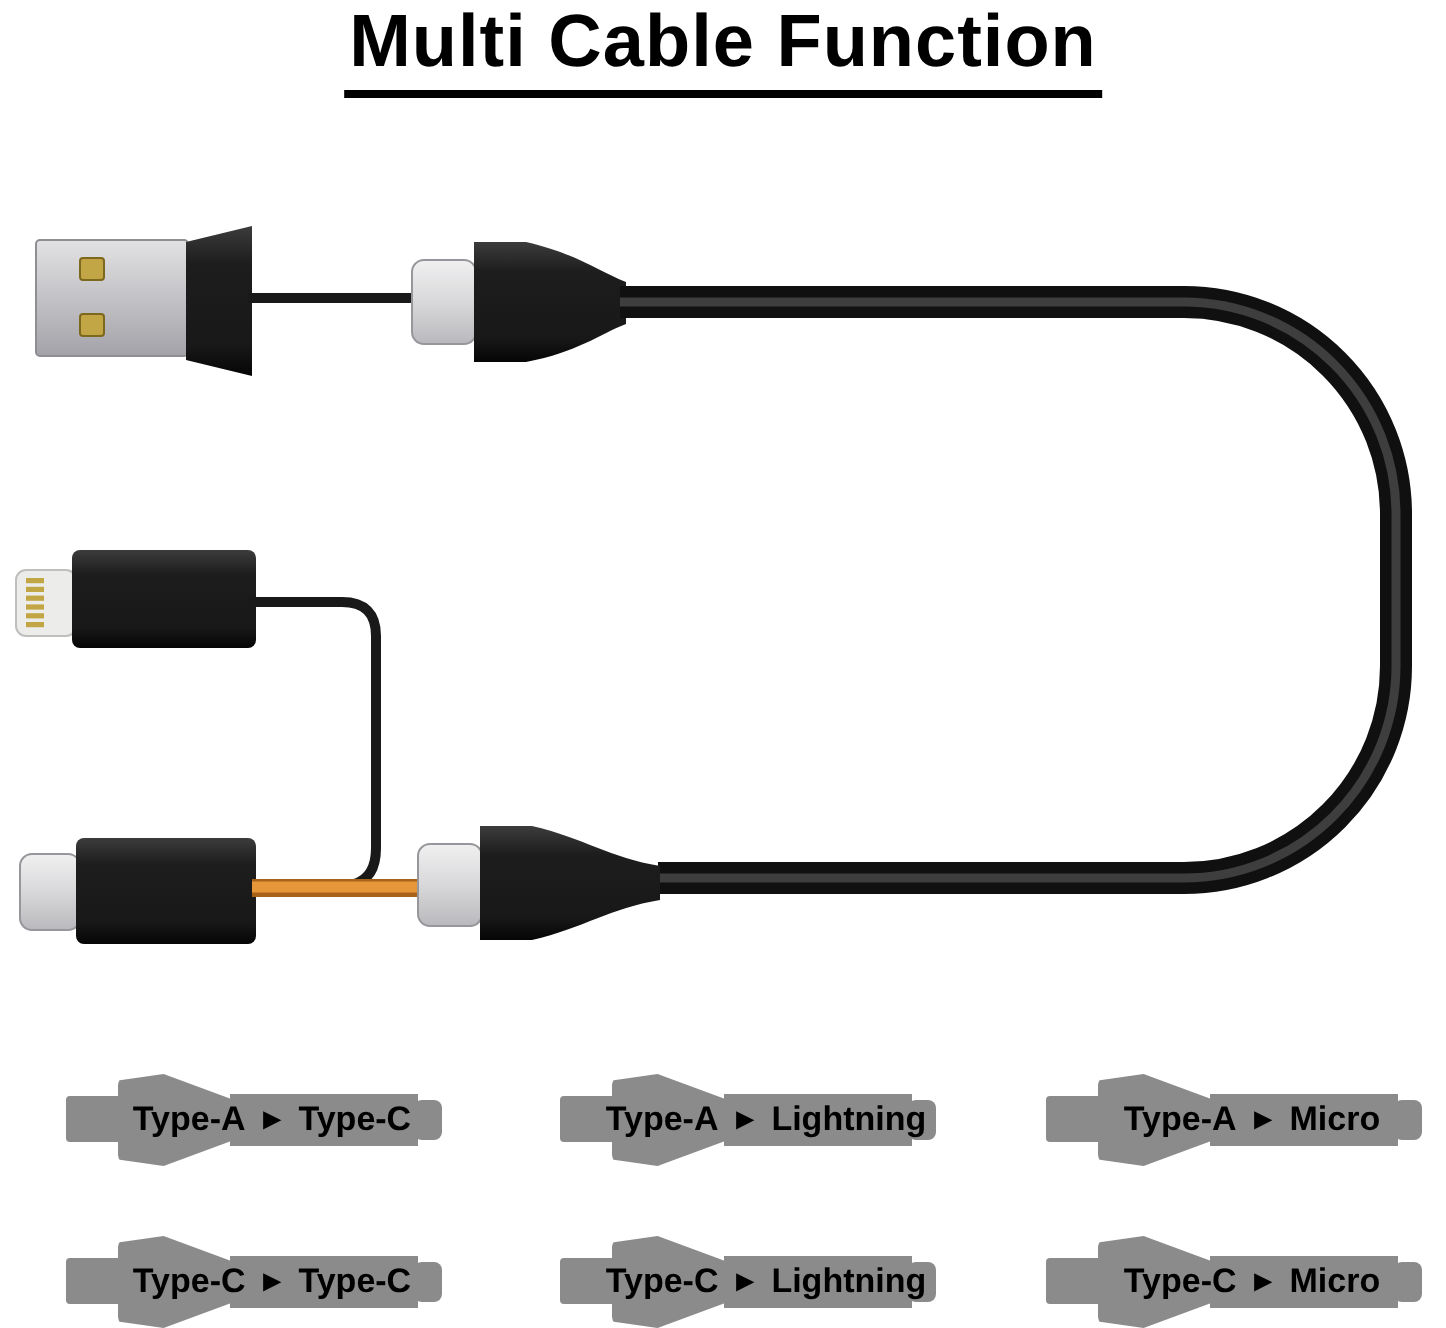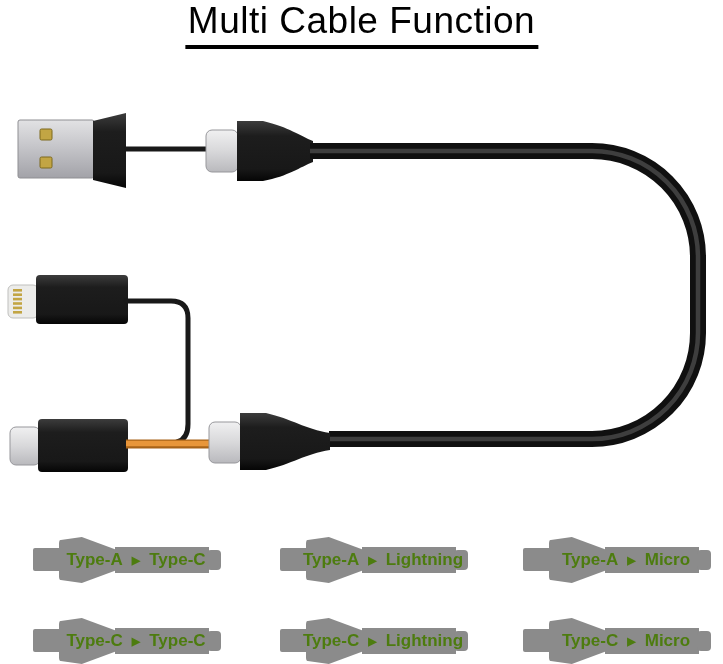--- a/index.html
+++ b/index.html
@@ -1,30 +1,30 @@
 <!DOCTYPE html>
 <html style="--badge_gray: #8b8b8b; --cable_black: #141414; --cable_orange: #df8c2e; --metal_silver: #c6c6ca; --contact_gold: #c2a544; --text_black: #000000;"><head>
 <meta charset="utf-8">
 <style>
   html,body{margin:0;padding:0;background:#fff;}
   #page{position:relative;width:723px;height:664px;background:#fff;overflow:hidden;
         font-family:"Liberation Sans",sans-serif;}
 
   
   .title{position:absolute;top:0;left:50%;transform:translateX(-50%);
-         font-size:37px;font-weight:400;color:#000;white-space:nowrap;
+         font-size:37px;font-weight:700;color:#000;white-space:nowrap;
          border-bottom:4px solid #000;padding:0 3px 3px;letter-spacing:.5px;}
   .length{position:absolute;left:341px;top:101px;font-size:28px;color:#0d0d0d;
           white-space:nowrap;}
 
   
   .art{position:absolute;left:0;top:0;}
 
   
-  .badge{position:absolute;width:188px;height:46px;color:#4d7c0f;text-align:center;}
+  .badge{position:absolute;width:188px;height:46px;color:#000000;text-align:center;}
   .badge .shape{position:absolute;background:var(--badge_gray,#8b8b8b);}
   .badge .stub{left:0;top:11px;width:30px;height:23px;border-radius:2px;}
   .badge .housing{left:26px;top:0;width:60px;height:46px;border-radius:6px;
          clip-path:polygon(0 7%,38% 0,100% 30%,100% 70%,38% 100%,0 93%);}
   .badge .bar{left:82px;top:10px;width:94px;height:26px;}
   .badge .nub{left:174px;top:13px;width:14px;height:20px;border-radius:4px;}
   .badge .label{position:absolute;left:28px;top:0;width:150px;height:46px;
          display:flex;align-items:center;justify-content:center;gap:9px;
          font-weight:bold;font-size:17px;white-space:nowrap;}
   .badge .arr{font-size:11px;line-height:1;padding-top:1px;}

